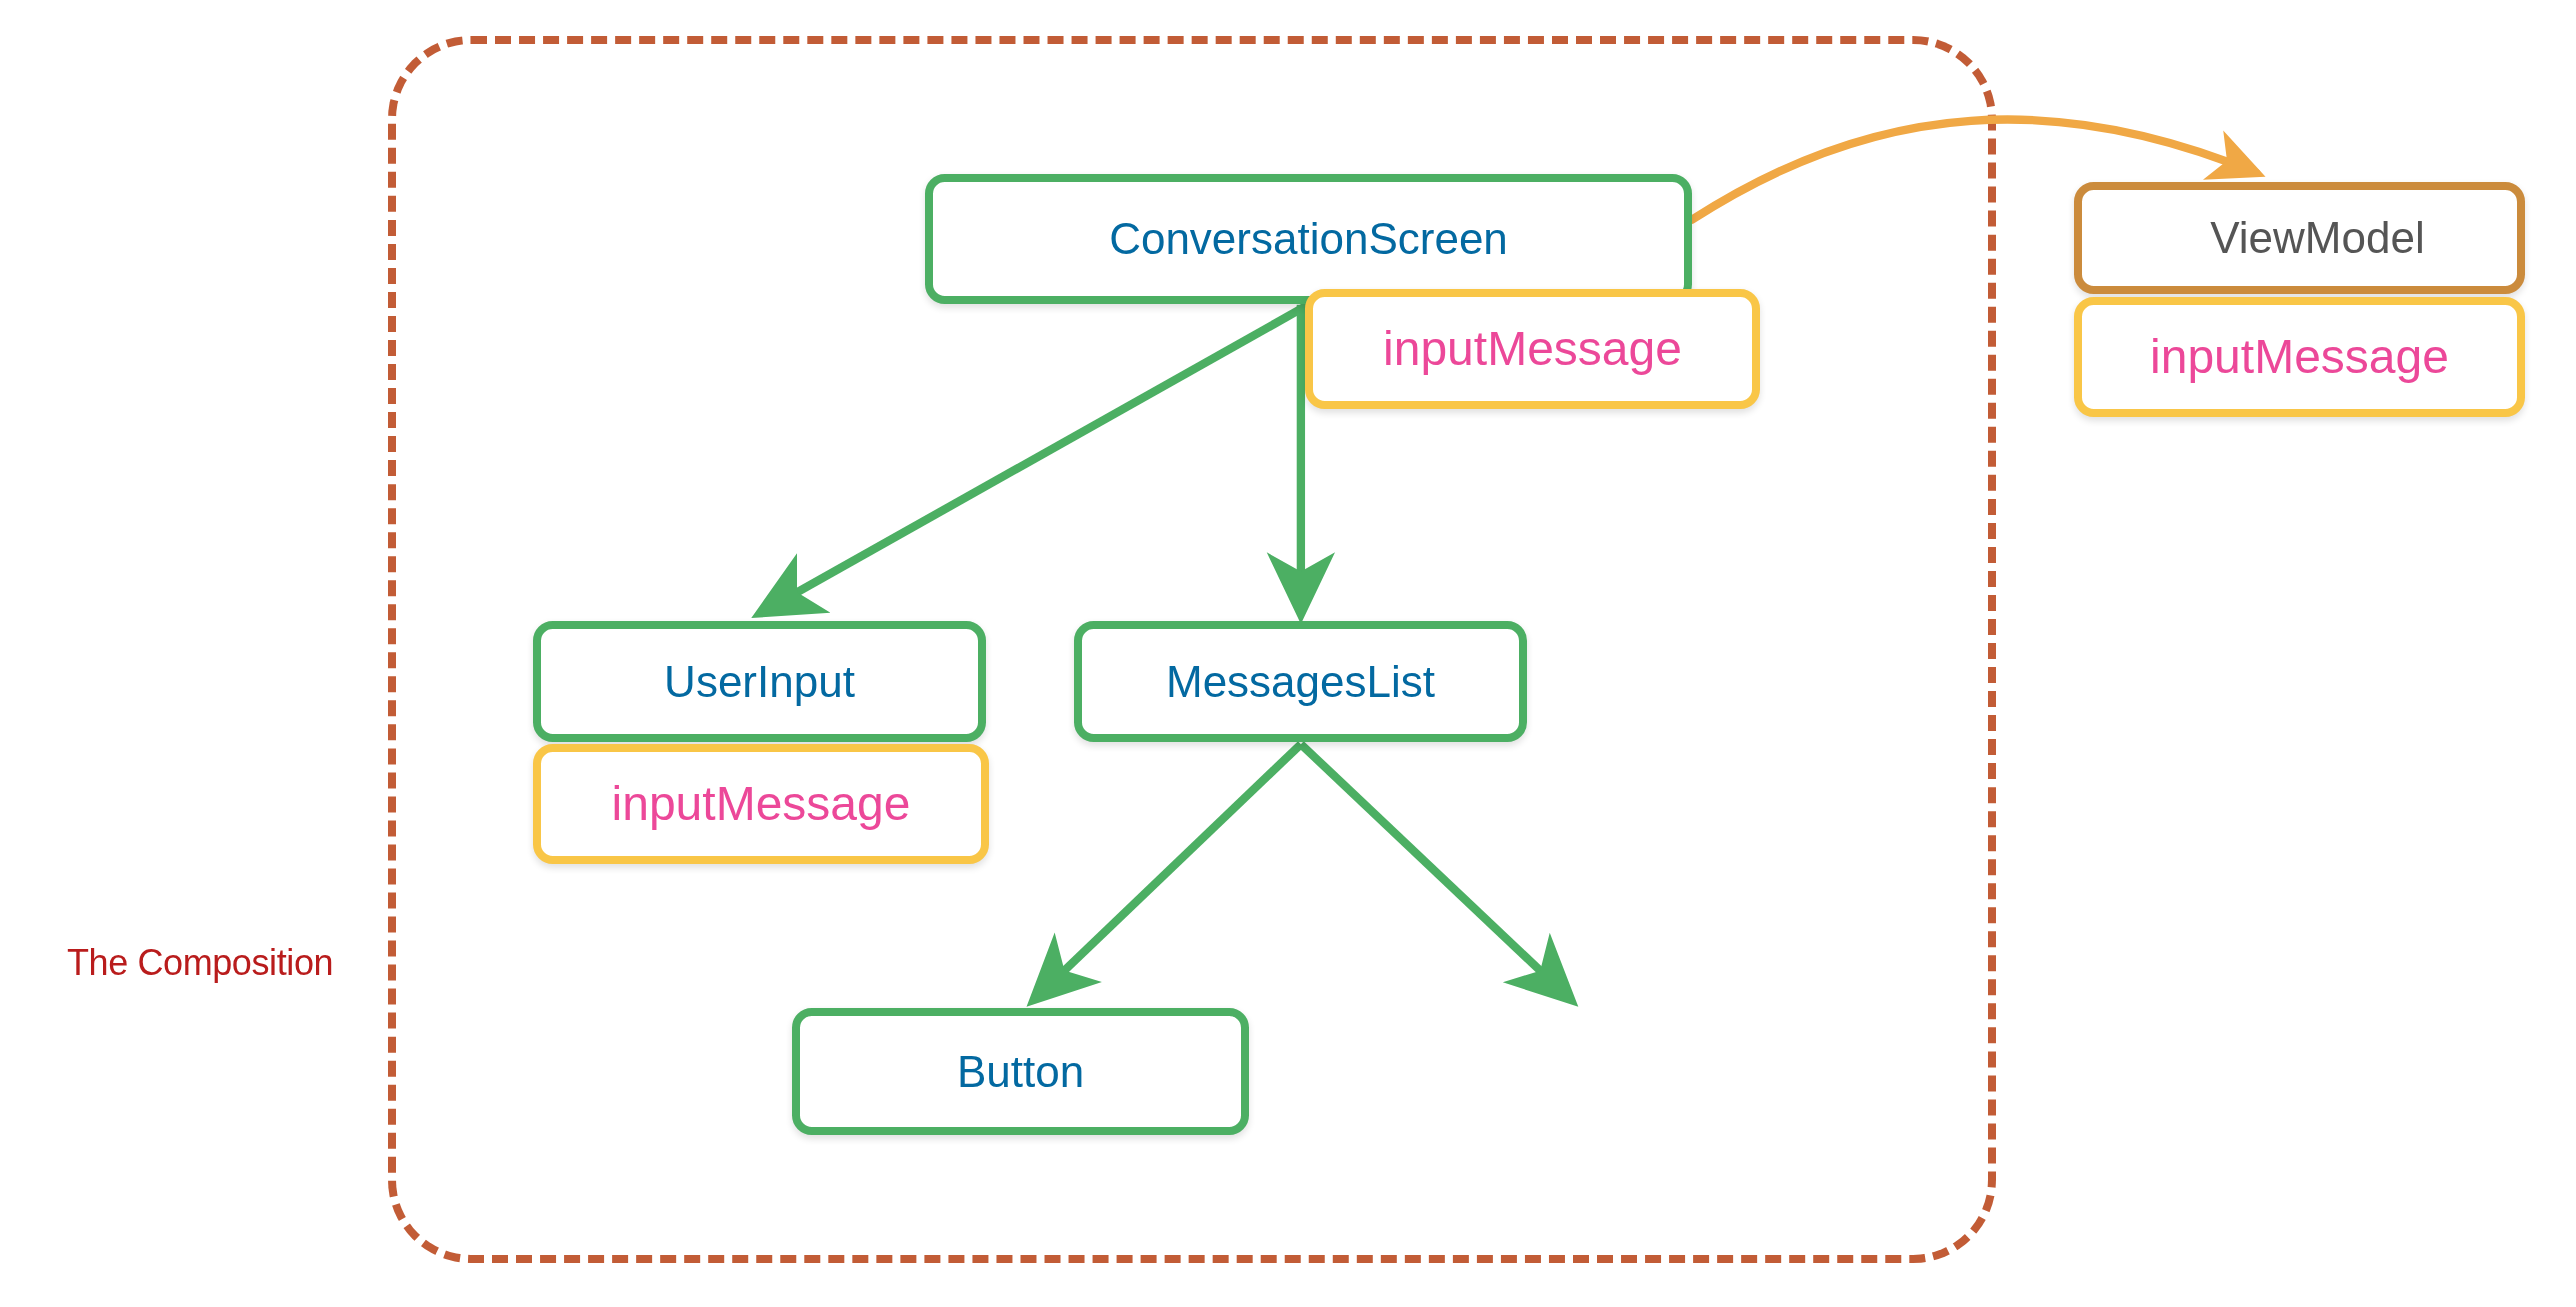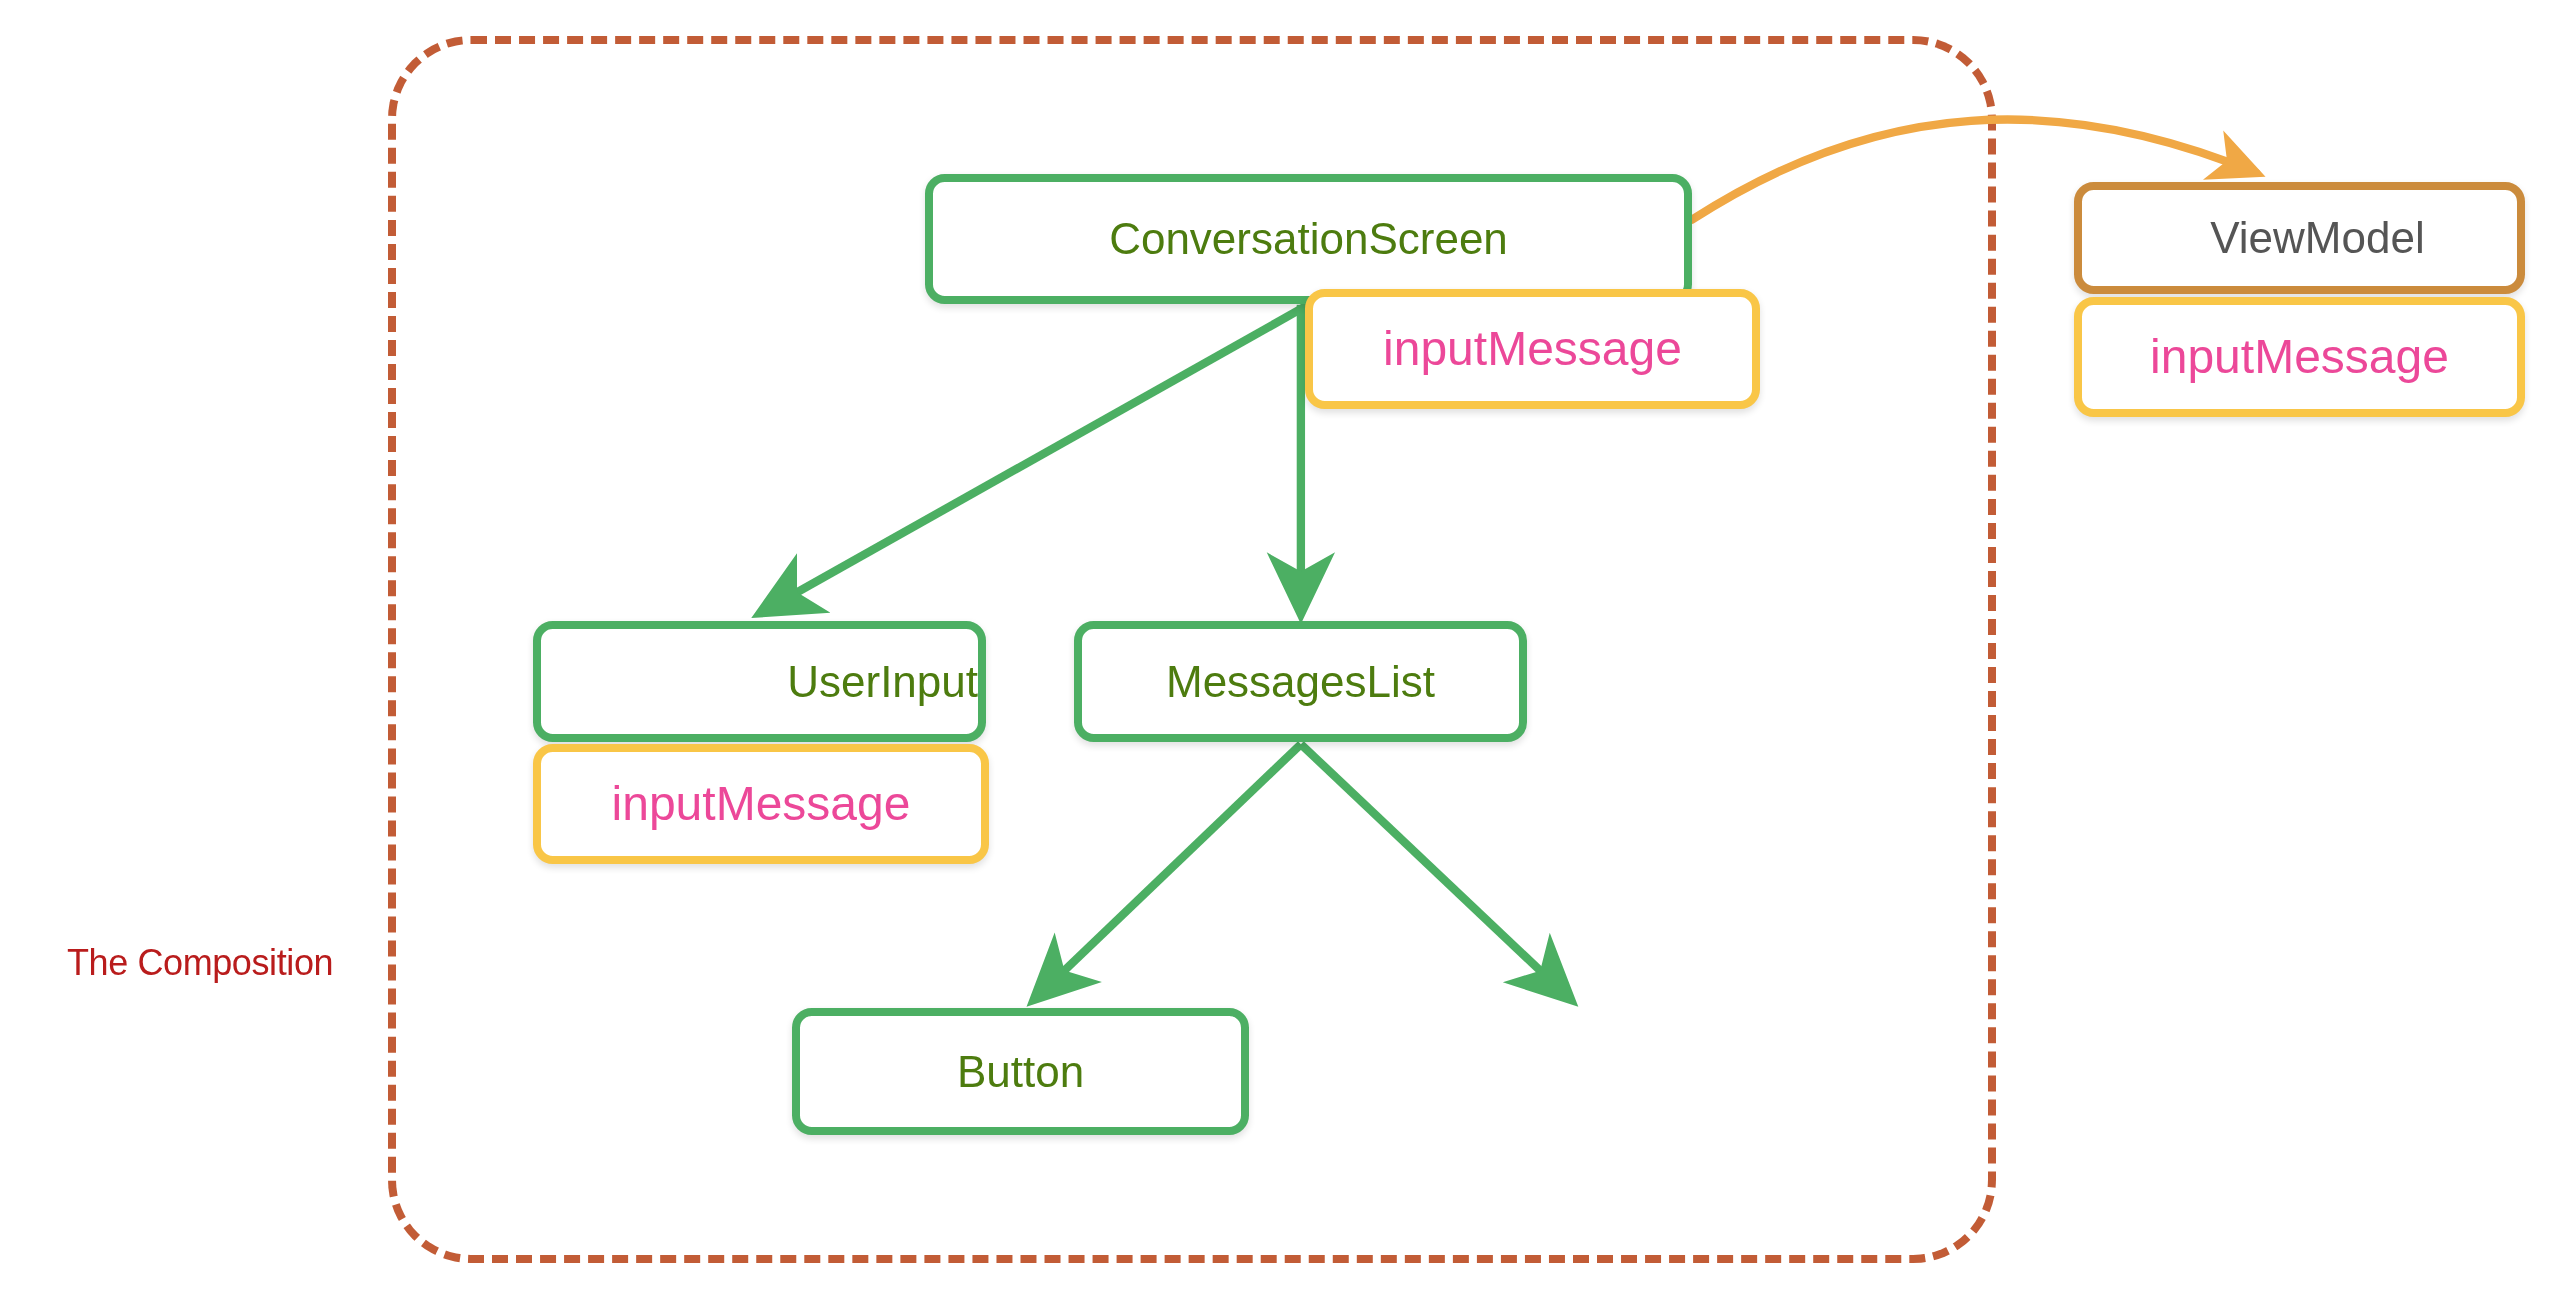--- a/index.html
+++ b/index.html
@@ -59,21 +59,21 @@
     white-space: nowrap;
     box-shadow: 0 3.8px 7.6px rgba(0,0,0,0.12);
   }
   .node .node-label {
     display: block;
     line-height: 1;
   }
 
   .node.composable {
     border: 8.3px solid #4caf63;
-    color: #4d7c0f;
+    color: #0369a1;
     font-size: 44px;
   }
   .node.viewmodel {
     border: 8.3px solid #cb8b3c;
     color: #555555;
     font-size: 44px;
   }
   .node.state {
     border: 8.3px solid #f9c council;
   }
@@ -81,21 +81,21 @@
     border: 8.3px solid #f9c647;
     color: #ec4899;
     font-size: 48px;
   }
 
   
   #node-conversationscreen { left: 925px; top: 174px;  width: 767px; height: 130px; }
   #node-inputmessage-cs    { left: 1305px; top: 289px;  width: 455px;  height: 120px; z-index: 5; }
   #node-viewmodel          { left: 2074px; top: 182px;  width: 451px;  height: 112px; padding-left: 36px; }
   #node-inputmessage-vm    { left: 2074px; top: 297px;  width: 451px;  height: 120px; z-index: 5; }
-  #node-userinput          { left: 533px;  top: 621px;  width: 453px;  height: 121px; justify-content: flex-end; }
+  #node-userinput          { left: 533px;  top: 621px;  width: 453px;  height: 121px; }
   #node-inputmessage-ui    { left: 533px;  top: 744px;  width: 456px;  height: 120px; z-index: 5; }
   #node-messageslist       { left: 1074px; top: 621px;  width: 453px;  height: 121px; }
   #node-button             { left: 792px; top: 1008px; width: 457px;  height: 127px; }
   #node-lazycolumn         { left: 1360px; top: 1008px; width: 458px;  height: 127px; }
 </style>
 </head>
 <body>
 
 <div id="stage">
 

